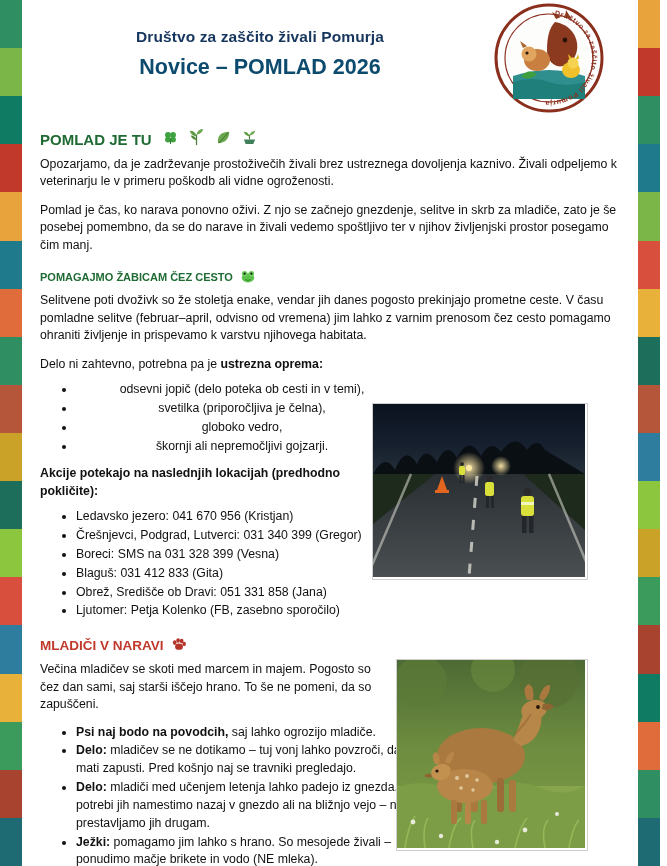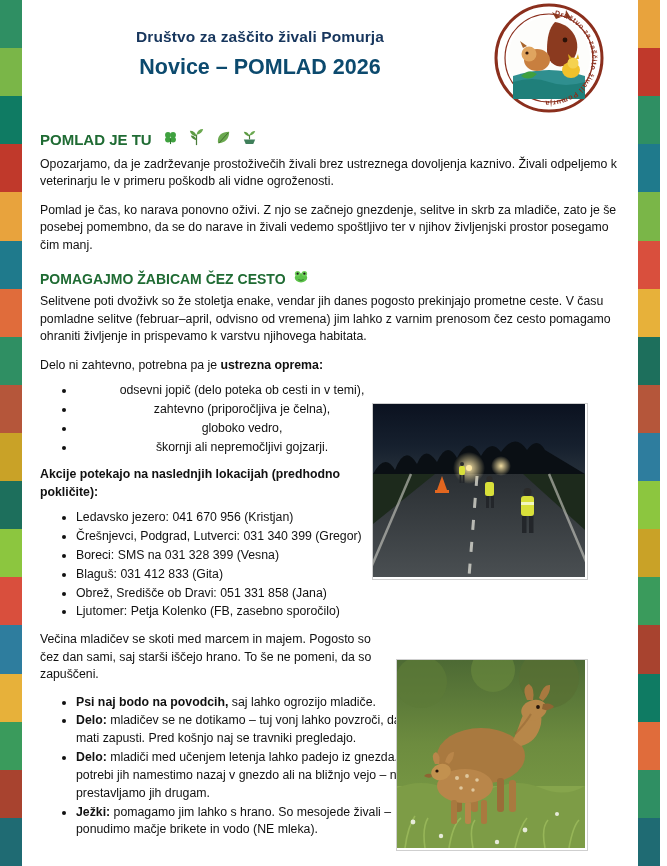--- a/index.html
+++ b/index.html
@@ -79,22 +79,21 @@
   .section-title {
     font-size: 15px;
     font-weight: bold;
     color: #1f6b33;
     margin: 10px 0 6px 0;
     display: flex;
     align-items: center;
     gap: 7px;
   }
   .section-title.small {
-    font-size: 14px;
-    align-items: flex-end;
+    font-size: 11px;
   }
   .section-title.red {
     color: #c0392b;
     font-size: 13.5px;
   }
   p.para {
     font-size: 12.3px;
     line-height: 1.42;
     color: #111111;
     margin: 0 0 11px 0;
@@ -289,38 +288,52 @@
     </div>
 
     <p class="para">Selitvene poti dvoživk so že stoletja enake, vendar jih danes pogosto prekinjajo prometne ceste. V času pomladne selitve (februar–april, odvisno od vremena) jim lahko z varnim prenosom čez cesto pomagamo ohraniti življenje in prispevamo k varstvu njihovega habitata.</p>
 
     <p class="para tight">
       <span>Delo ni zahtevno, potrebna pa je </span><b>ustrezna oprema:</b>
     </p>
 
     <ul class="bullets text-col-narrow">
       <li>odsevni jopič (delo poteka ob cesti in v temi),</li>
-      <li>zahtevno (priporočljiva je čelna),</li>
+      <li>svetilka (priporočljiva je čelna),</li>
       <li>globoko vedro,</li>
       <li>škornji ali nepremočljivi gojzarji.</li>
     </ul>
 
     <p class="para tight text-col-narrow2">
       <b>Akcije potekajo na naslednjih lokacijah (predhodno pokličite):</b>
     </p>
 
     <ul class="bullets text-col-narrow2">
       <li>Ledavsko jezero: 041 670 956 (Kristjan)</li>
       <li>Črešnjevci, Podgrad, Lutverci: 031 340 399 (Gregor)</li>
       <li>Boreci: SMS na 031 328 399 (Vesna)</li>
       <li>Blaguš: 031 412 833 (Gita)</li>
       <li>Obrež, Središče ob Dravi: 051 331 858 (Jana)</li>
       <li>Ljutomer: Petja Kolenko (FB, zasebno sporočilo)</li>
     </ul>
 
+    <div class="section-title red" style="margin-top:16px;">
+      <span>MLADIČI V NARAVI</span>
+      <span>
+        <svg width="16" height="16" viewBox="0 0 18 18">
+            <g fill="#b5342a">
+              <ellipse cx="9" cy="12" rx="4.4" ry="3.6"></ellipse>
+              <ellipse cx="4.2" cy="7.4" rx="2.1" ry="2.6"></ellipse>
+              <ellipse cx="8" cy="5" rx="2.1" ry="2.6"></ellipse>
+              <ellipse cx="12" cy="5.6" rx="2.1" ry="2.6"></ellipse>
+              <ellipse cx="14.8" cy="9" rx="2" ry="2.4"></ellipse>
+            </g>
+          </svg>
+      </span>
+    </div>
 
     <p class="para tight text-col-narrow2">Večina mladičev se skoti med marcem in majem. Pogosto so čez dan sami, saj starši iščejo hrano. To še ne pomeni, da so zapuščeni.</p>
 
     <ul class="bullets text-col-narrow2" style="margin-top:10px;">
       <li><b>Psi naj bodo na povodcih,</b><span> saj lahko ogrozijo mladiče.</span></li>
       <li><b>Delo:</b><span> mladičev se ne dotikamo – tuj vonj lahko povzroči, da jih mati zapusti. Pred košnjo naj se travniki pregledajo.</span></li>
       <li><b>Delo:</b><span> mladiči med učenjem letenja lahko padejo iz gnezda. Po potrebi jih namestimo nazaj v gnezdo ali na bližnjo vejo – ne prestavljamo jih drugam.</span></li>
       <li><b>Ježki:</b><span> pomagamo jim lahko s hrano. So mesojede živali – ponudimo mačje brikete in vodo (NE mleka).</span></li>
     </ul>
 

